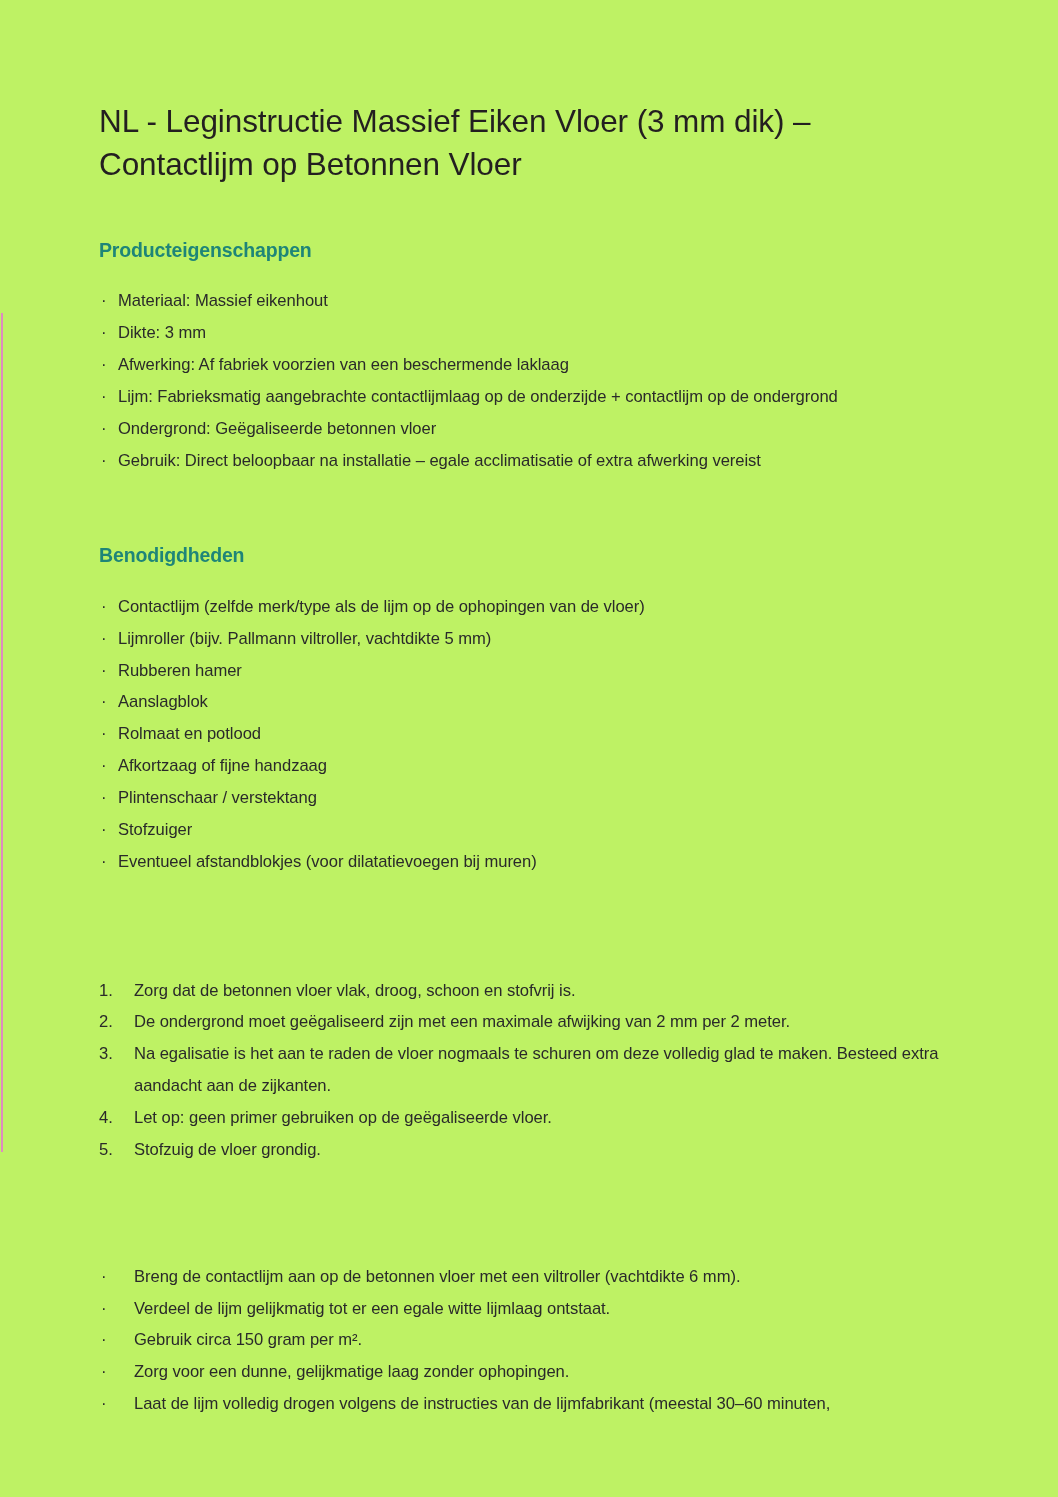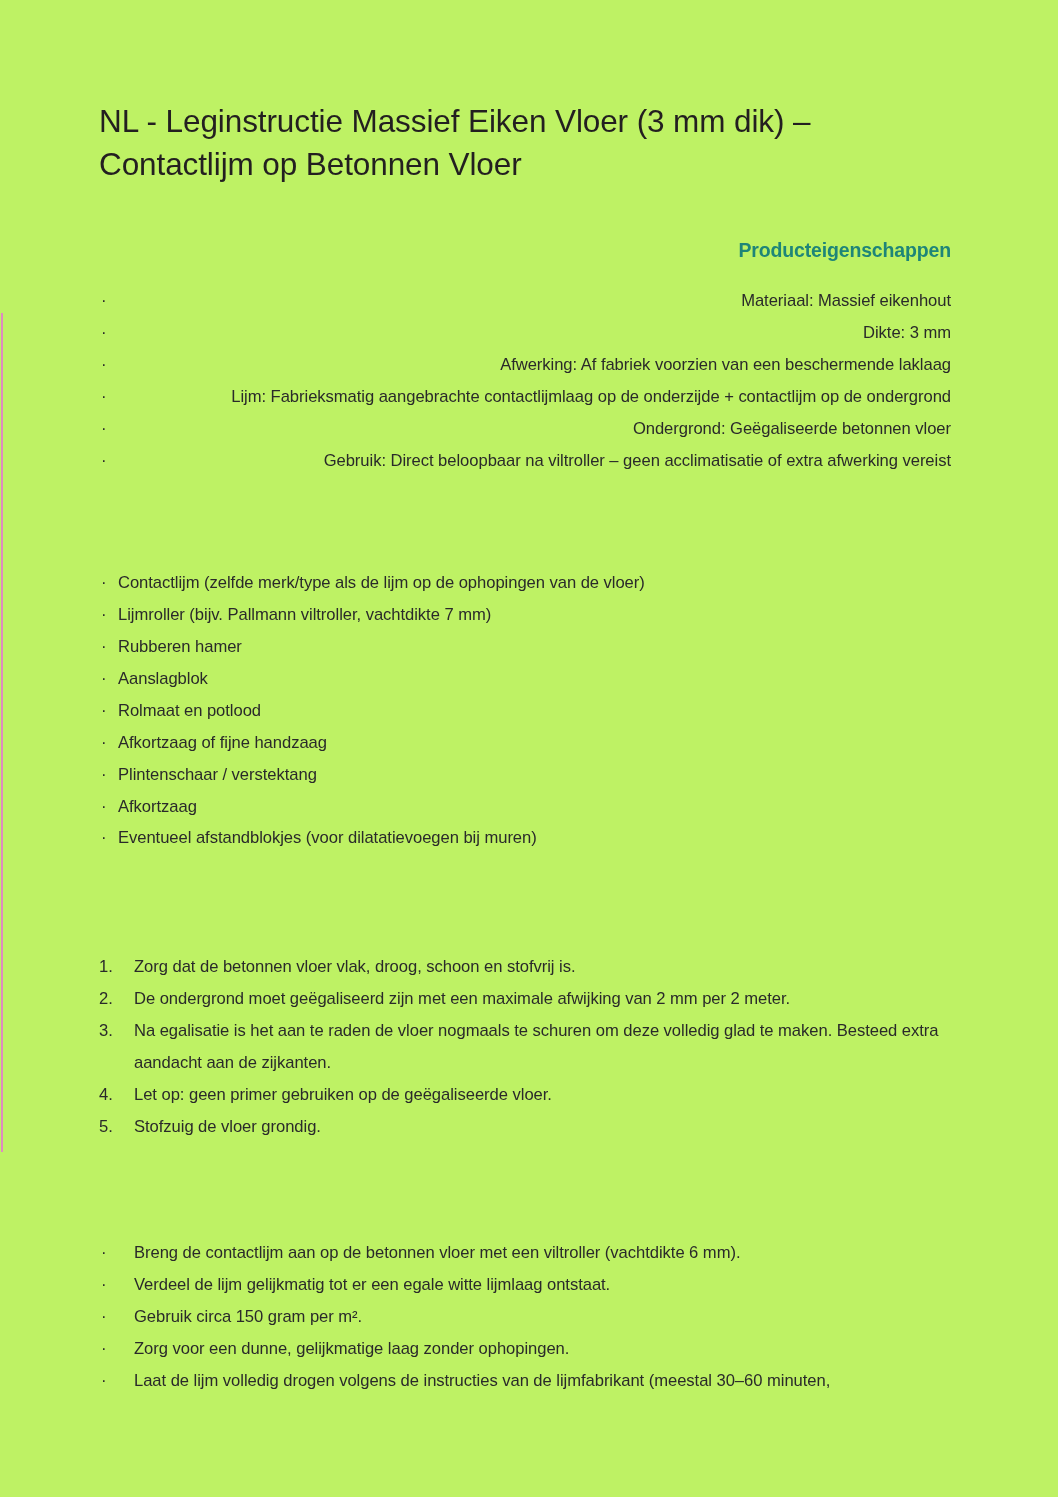--- a/index.html
+++ b/index.html
@@ -50,21 +50,21 @@
     padding: 0;
   }
   .section-heading {
     margin: 0;
     font-size: 19.5px;
     line-height: 1.2;
     font-weight: 700;
     color: #1e8578;
     letter-spacing: -0.15px;
   }
-  .sec-product   { padding-top: 52px; text-align: right; }
+  .sec-product   { padding-top: 52px; }
   .sec-needs     { padding-top: 68px; }
   .sec-step1     { padding-top: 71px; }
   .sec-step2     { padding-top: 72px; }
 
   ul.bullets, ol.numbers {
     margin: 0;
     padding: 0;
     list-style: none;
   }
   ul.bullets { padding-top: 23px; }
@@ -144,34 +144,35 @@
         <li class="bullet-item">
           <span class="marker">·</span>
           <span class="item-text">Lijm: Fabrieksmatig aangebrachte contactlijmlaag op de onderzijde + contactlijm op de ondergrond</span>
         </li>
         <li class="bullet-item">
           <span class="marker">·</span>
           <span class="item-text">Ondergrond: Geëgaliseerde betonnen vloer</span>
         </li>
         <li class="bullet-item">
           <span class="marker">·</span>
-          <span class="item-text">Gebruik: Direct beloopbaar na viltroller – geen acclimatisatie of extra afwerking vereist</span>
+          <span class="item-text">Gebruik: Direct beloopbaar na installatie – egale acclimatisatie of extra afwerking vereist</span>
         </li>
       </ul>
     </section>
 
     <section class="section sec-needs">
+      <h2 class="section-heading">Benodigdheden</h2>
       <ul class="bullets indent-narrow">
         <li class="bullet-item">
           <span class="marker">·</span>
           <span class="item-text">Contactlijm (zelfde merk/type als de lijm op de ophopingen van de vloer)</span>
         </li>
         <li class="bullet-item">
           <span class="marker">·</span>
-          <span class="item-text">Lijmroller (bijv. Pallmann viltroller, vachtdikte 7 mm)</span>
+          <span class="item-text">Lijmroller (bijv. Pallmann viltroller, vachtdikte 5 mm)</span>
         </li>
         <li class="bullet-item">
           <span class="marker">·</span>
           <span class="item-text">Rubberen hamer</span>
         </li>
         <li class="bullet-item">
           <span class="marker">·</span>
           <span class="item-text">Aanslagblok</span>
         </li>
         <li class="bullet-item">
@@ -181,21 +182,21 @@
         <li class="bullet-item">
           <span class="marker">·</span>
           <span class="item-text">Afkortzaag of fijne handzaag</span>
         </li>
         <li class="bullet-item">
           <span class="marker">·</span>
           <span class="item-text">Plintenschaar / verstektang</span>
         </li>
         <li class="bullet-item">
           <span class="marker">·</span>
-          <span class="item-text">Afkortzaag</span>
+          <span class="item-text">Stofzuiger</span>
         </li>
         <li class="bullet-item">
           <span class="marker">·</span>
           <span class="item-text">Eventueel afstandblokjes (voor dilatatievoegen bij muren)</span>
         </li>
       </ul>
     </section>
 
     <section class="section sec-step1">
       <ol class="numbers">

